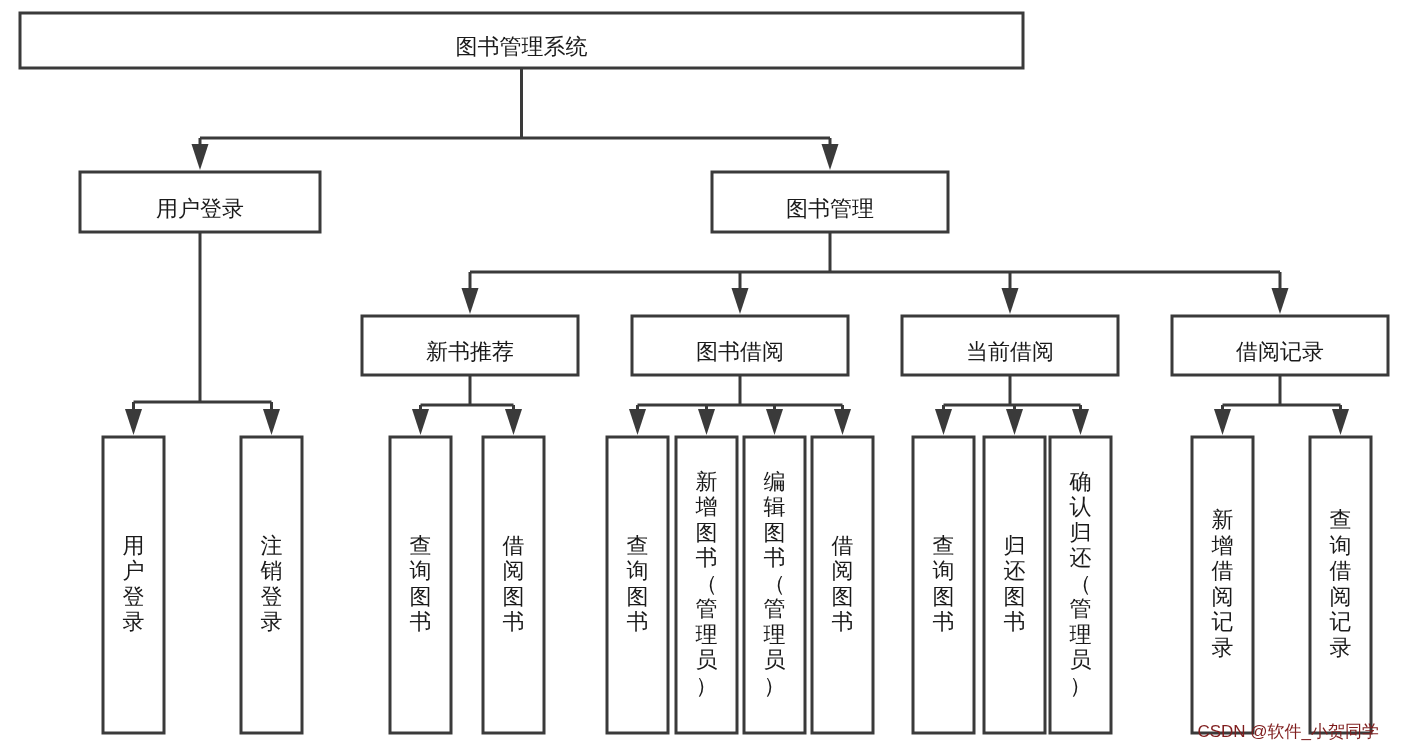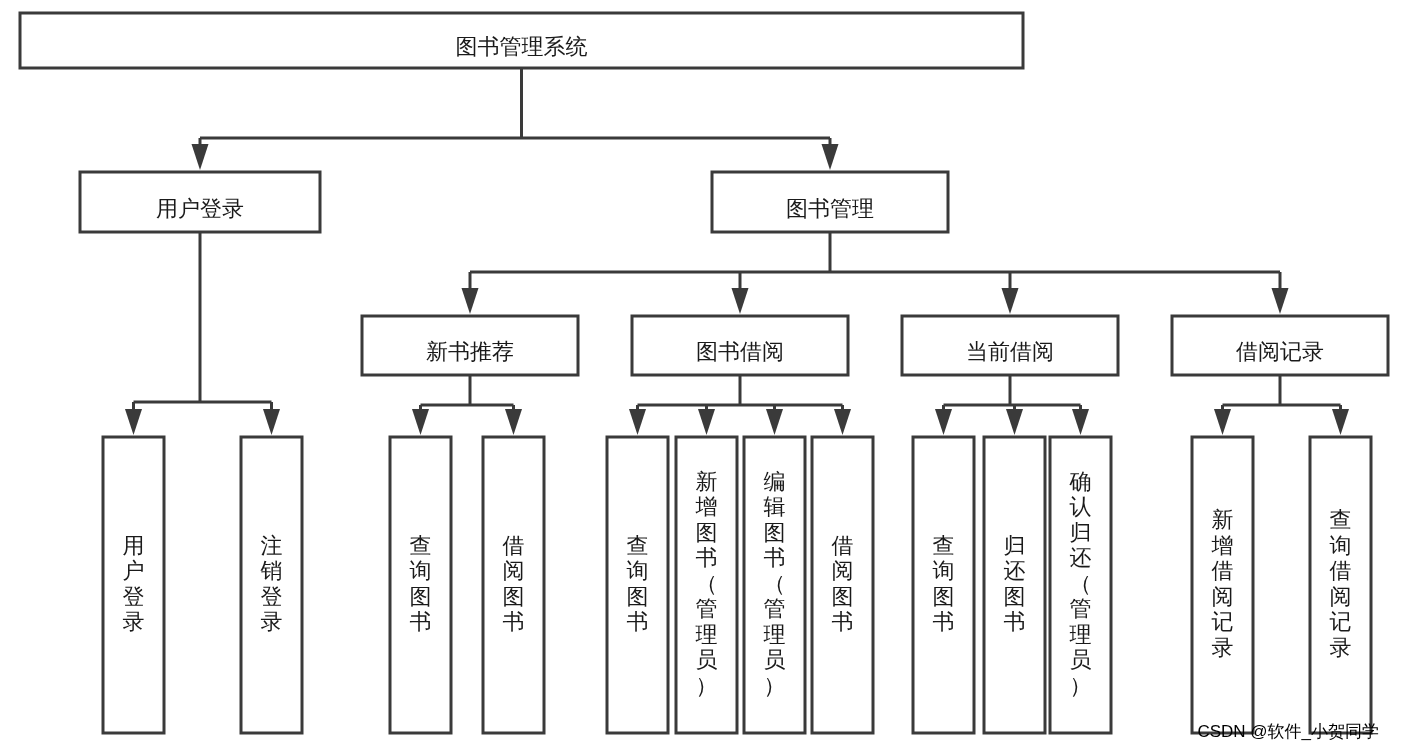--- a/index.html
+++ b/index.html
@@ -48,21 +48,21 @@
     fill: #1a1a1a;
     text-anchor: middle;
     dominant-baseline: middle;
   }
   .watermark {
     position: absolute;
     right: 6px;
     bottom: 4px;
     font-family: "Liberation Sans", "DejaVu Sans", sans-serif;
     font-size: 17px;
-    color: #000000;
+    color: #7f1d1d;
     white-space: nowrap;
     pointer-events: none;
   }
 </style>
 </head>
 <body>
 
 <div id="diagram-root">
   <svg id="tree-svg" viewBox="0 0 1405 747" xmlns="http://www.w3.org/2000/svg">
     <g id="connectors-layer">

